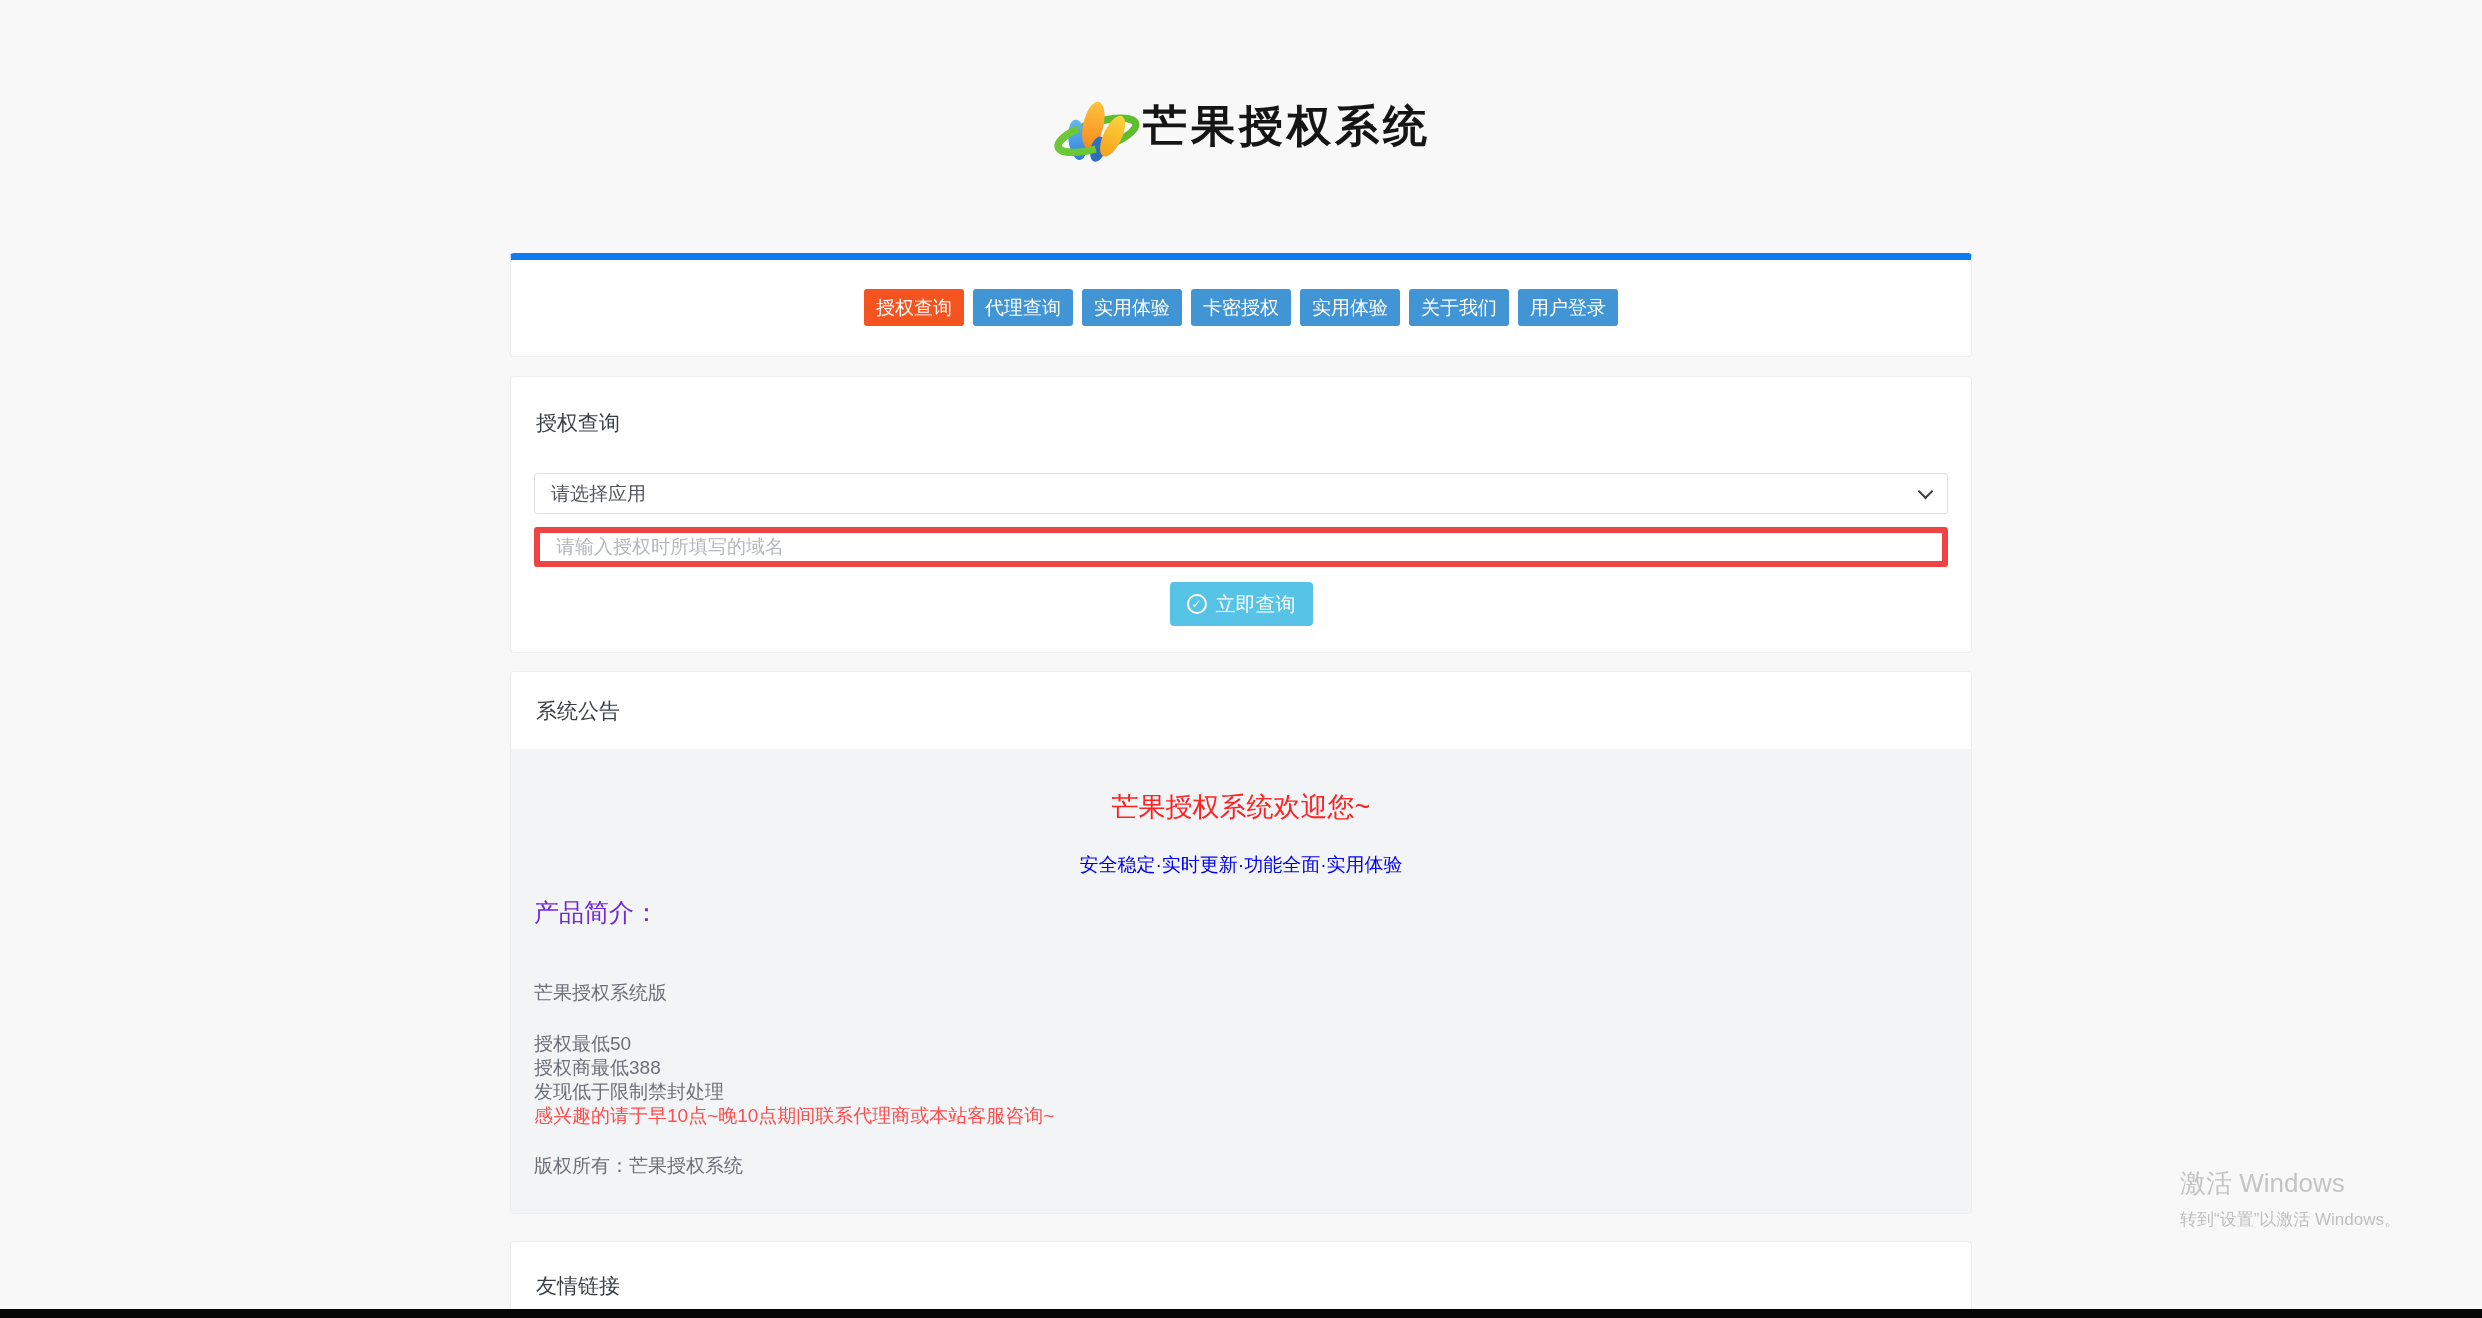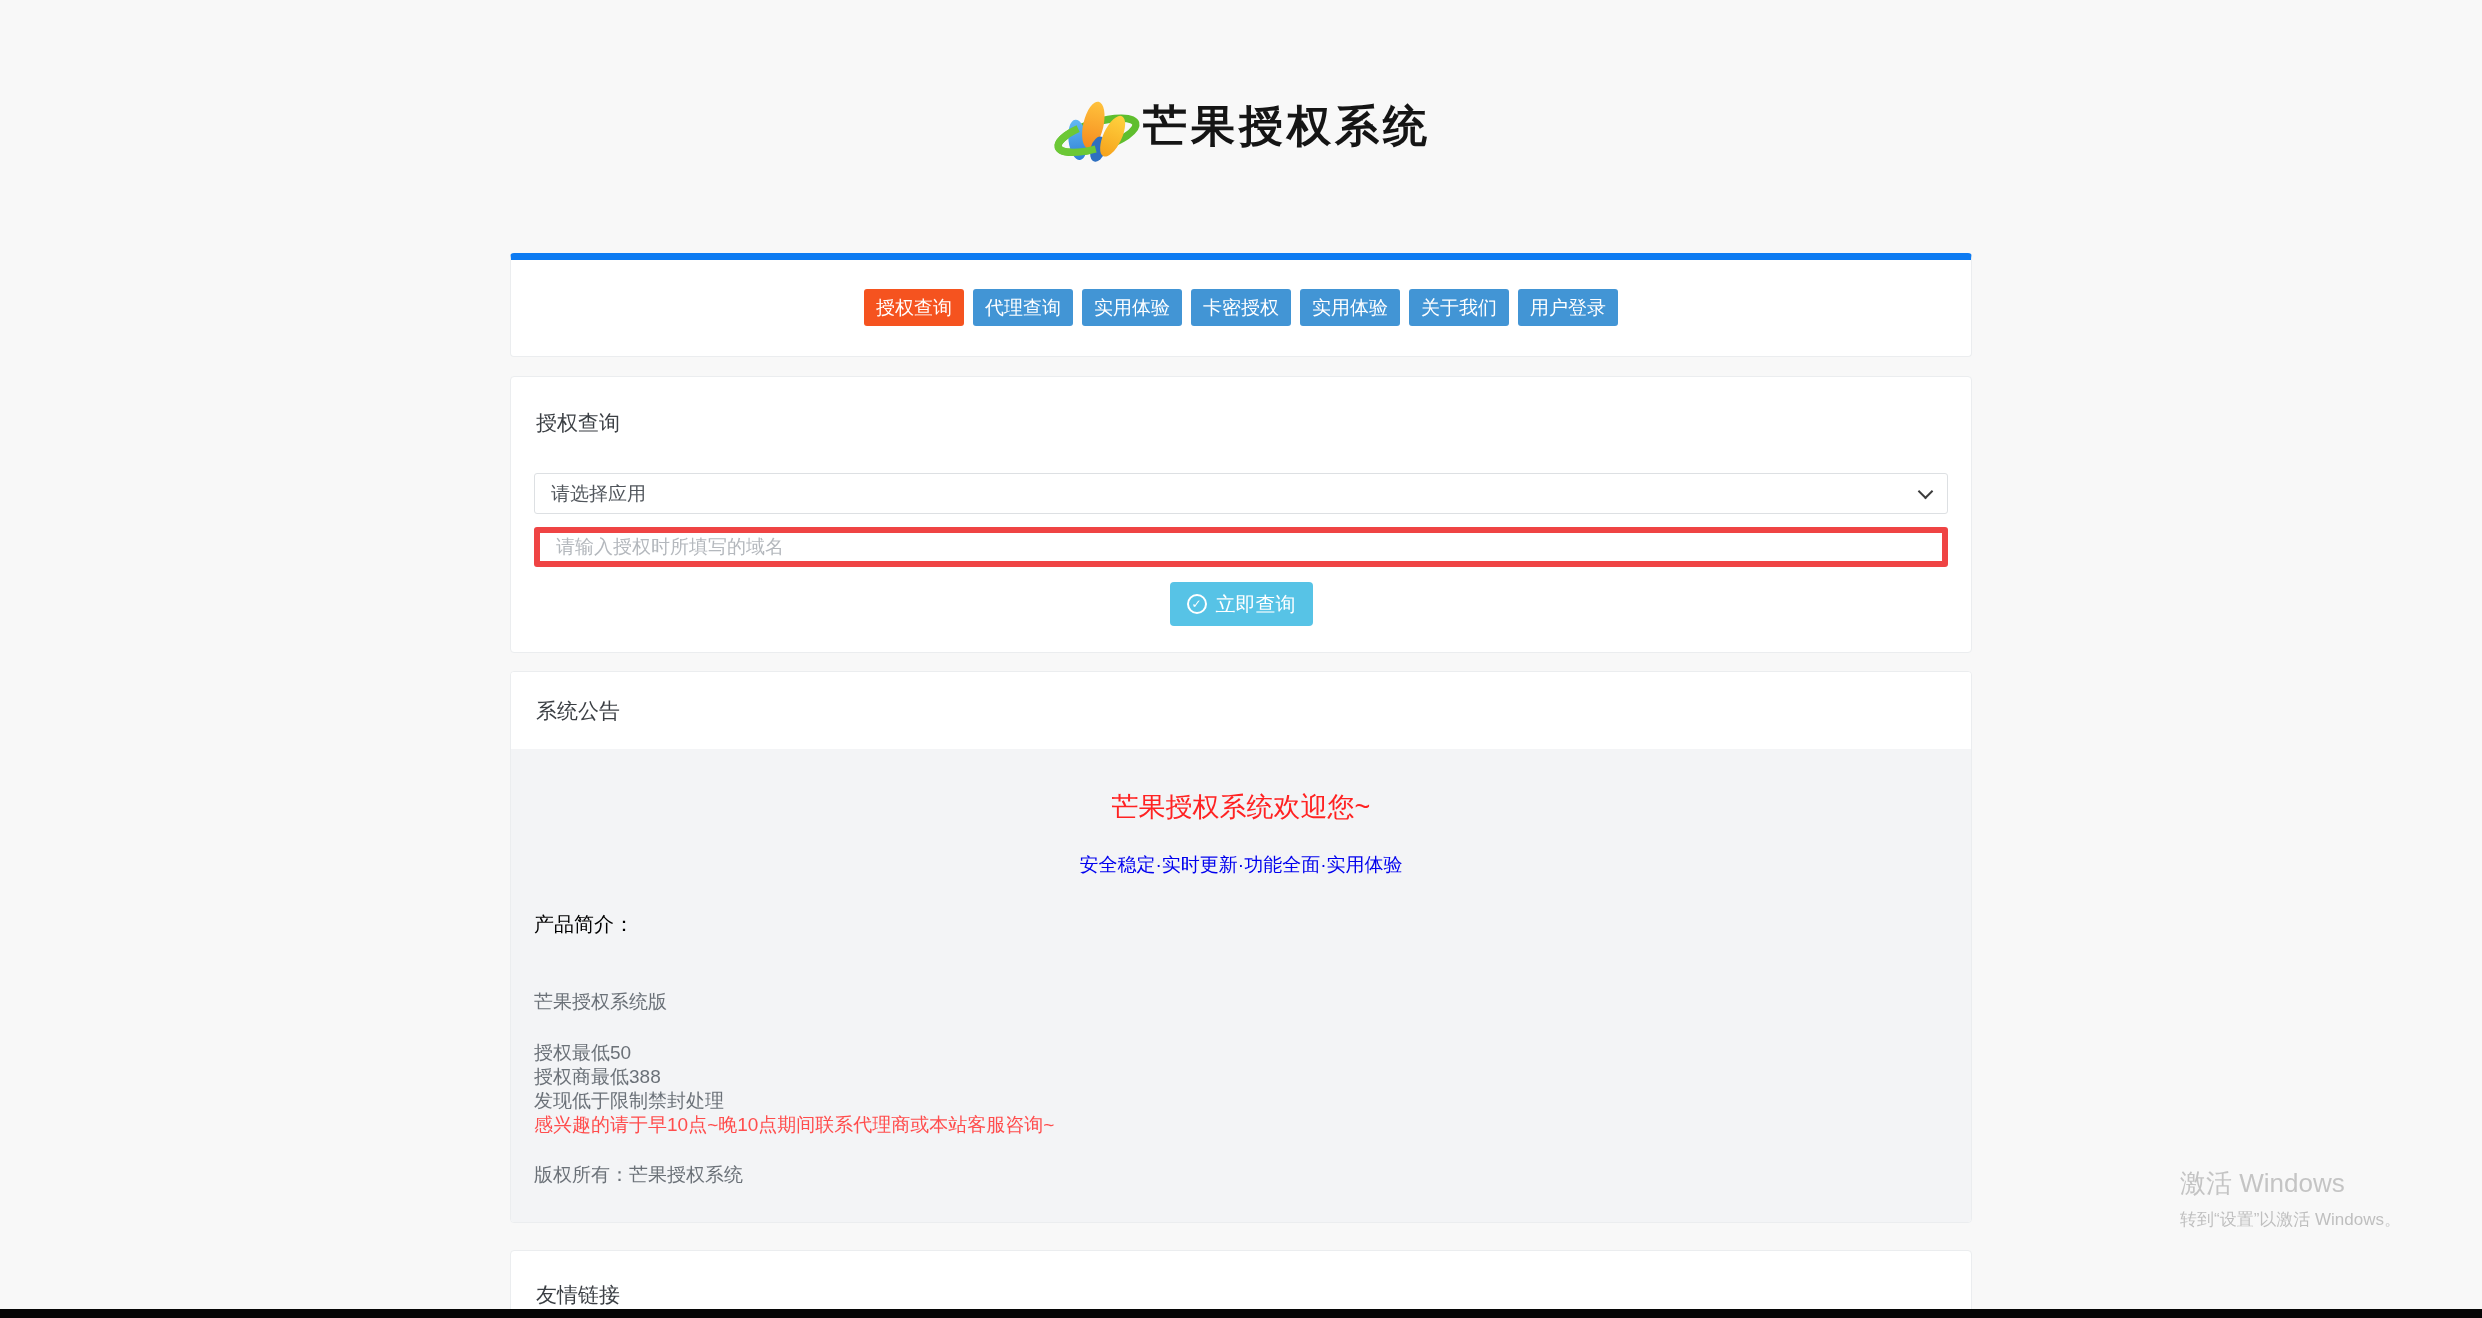--- a/index.html
+++ b/index.html
@@ -73,21 +73,21 @@
     width:20px;height:20px;border:2px solid #fff;border-radius:50%;
     font-size:12px;line-height:16px;display:flex;align-items:center;justify-content:center;
     box-sizing:border-box;font-weight:bold;
   }
   
   .notice-panel{margin-top:18px;overflow:hidden}
   .notice-header{font-size:21px;color:#3b3f44;padding:25px 25px 24px;background:#fff}
   .notice-body{background:var(--notice-bg);padding:40px 23px 34px}
   .headline{text-align:center;font-size:27px;color:var(--headline-red)}
   .subheadline{text-align:center;font-size:19px;color:var(--subheadline-blue);margin-top:27px}
-  .intro{font-size:20px;color:#000000;margin-top:33px}
+  .intro{font-size:25px;color:#6d28d9;margin-top:18px}
   .product{font-size:19px;color:#6b7178;margin-top:51px}
   .notice-lines{margin-top:26px;font-size:19px;color:#6b7178;line-height:24px}
   .highlight{font-size:19px;color:var(--highlight-red);line-height:24px}
   .copyright{font-size:19px;color:#6b7178;margin-top:25px}
   
   .links-panel{margin-top:27px;height:114px}
   .links-header{font-size:21px;color:#3b3f44;padding:30px 25px}
   
   .watermark{position:absolute;left:2180px;top:1166px;pointer-events:none}
   .wm1{font-size:26px;color:#c4c4c4}

